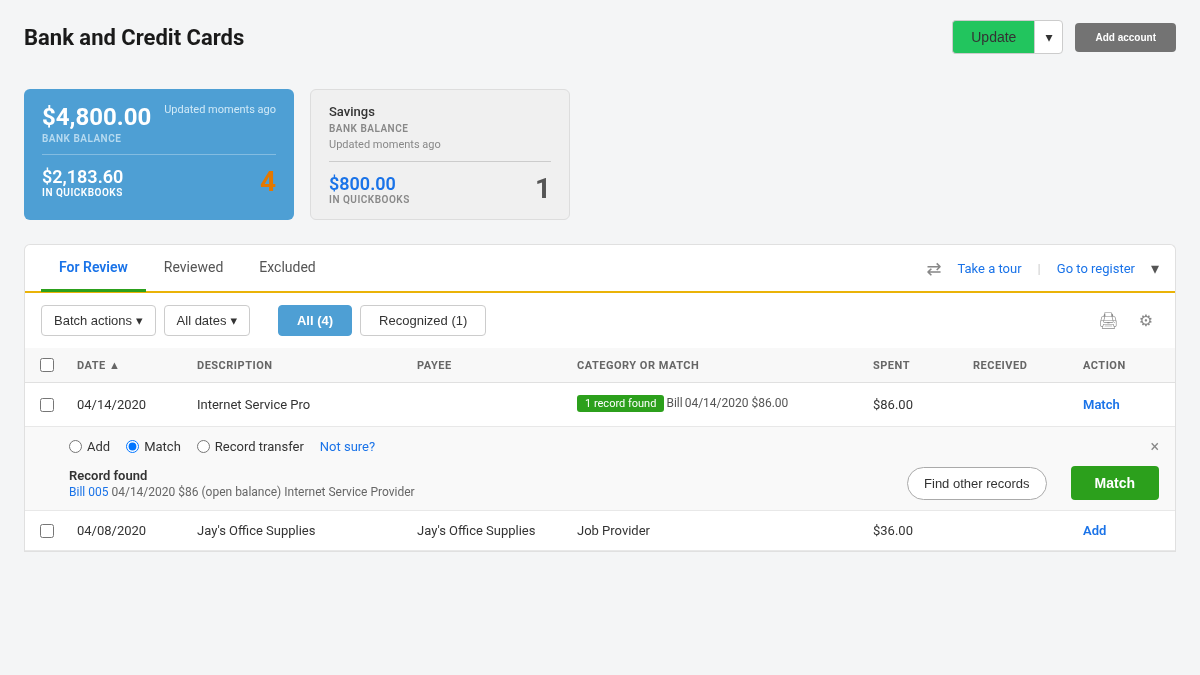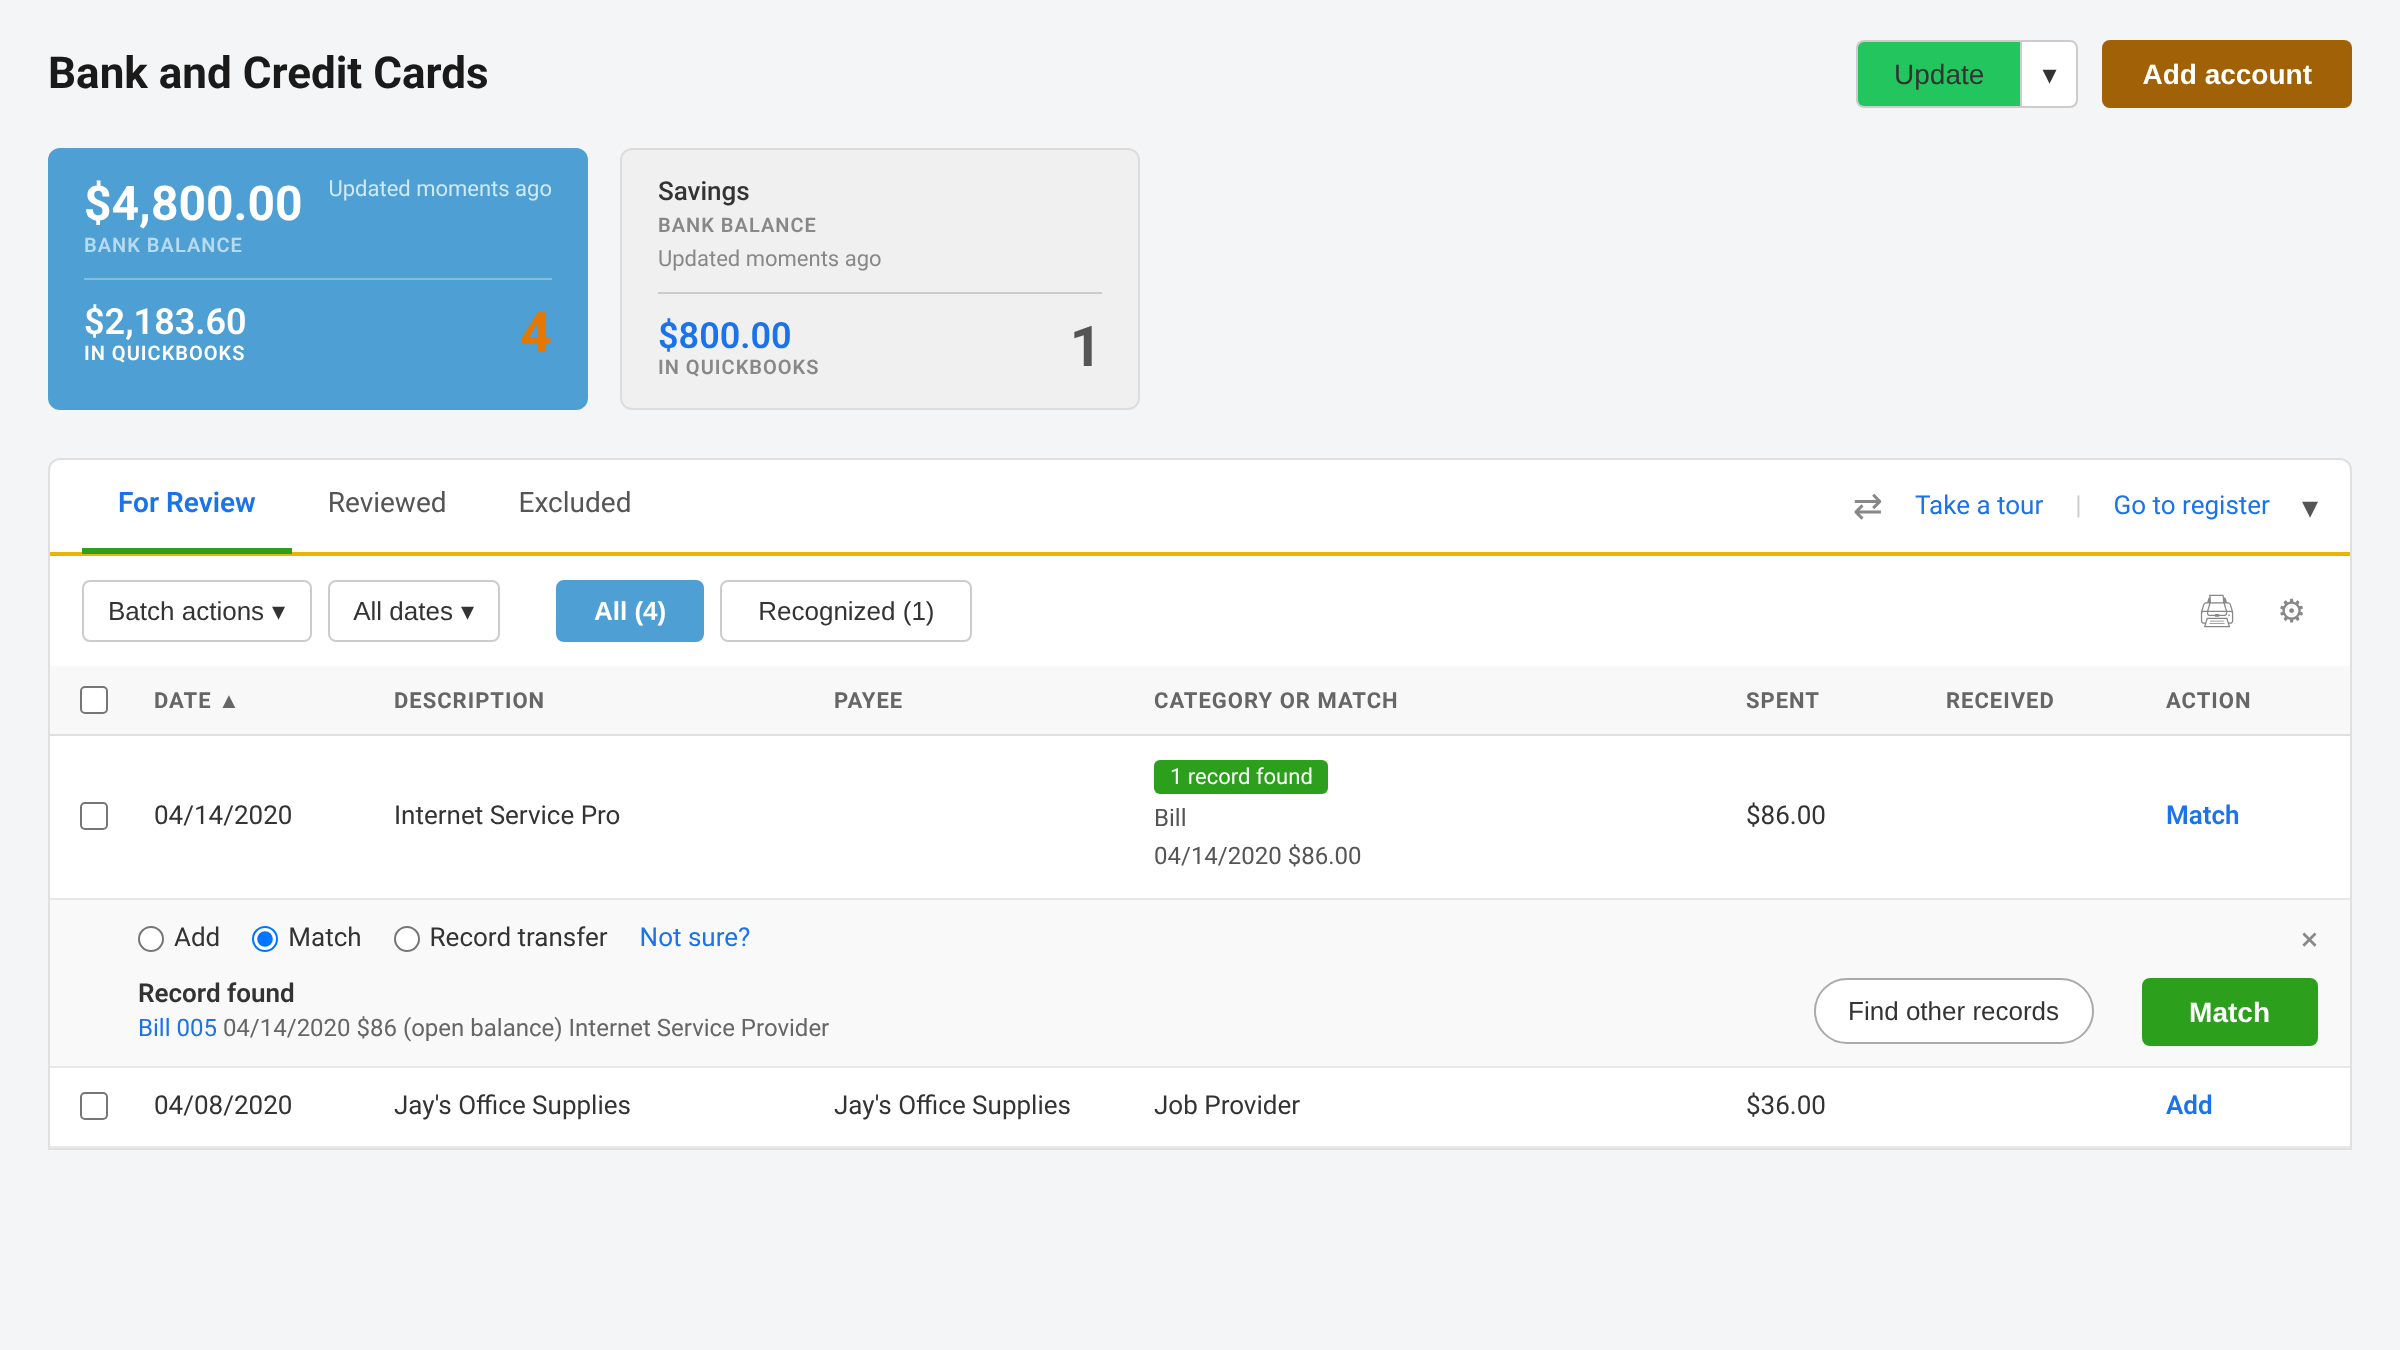--- a/index.html
+++ b/index.html
@@ -13,21 +13,21 @@
       max-width: 1200px;
       margin: 0 auto;
       padding: 20px 24px;
       background: #f4f5f6;
       min-height: 675px;
     }
     .top-header {
       display: flex;
       align-items: center;
       justify-content: space-between;
-      margin-bottom: 20px;
+      margin-bottom: 35px;
     }
     .page-title {
       font-size: 22px;
       font-weight: 700;
       color: #1a1a1a;
     }
     .header-actions {
       display: flex;
       gap: 0;
       align-items: center;
@@ -45,25 +45,25 @@
     .btn-update-arrow {
       background: #fff;
       border: 1px solid #ccc;
       padding: 8px 10px;
       font-size: 14px;
       cursor: pointer;
       border-radius: 0 4px 4px 0;
       color: #333;
     }
     .btn-add-account {
-      background: #a16207;
+      background: #737373;
       color: #fff;
       border: none;
       padding: 9px 20px;
-      font-size: 14px;
+      font-size: 10px;
       font-weight: 600;
       cursor: pointer;
       border-radius: 4px;
       margin-left: 12px;
     }
 
     
     .account-cards {
       display: flex;
       gap: 16px;
@@ -294,21 +294,21 @@
     .match-badge {
       background: #2ca01c;
       color: #fff;
       font-size: 11px;
       padding: 2px 8px;
       border-radius: 3px;
       margin-bottom: 2px;
       display: inline-block;
     }
     .category-match-cell {
-      flex-direction: column;
+      flex-direction: row;
       align-items: flex-start;
       gap: 2px;
     }
     .match-detail {
       font-size: 12px;
       color: #555;
       line-height: 1.4;
     }
     .action-link {
       color: #1a73e8;

